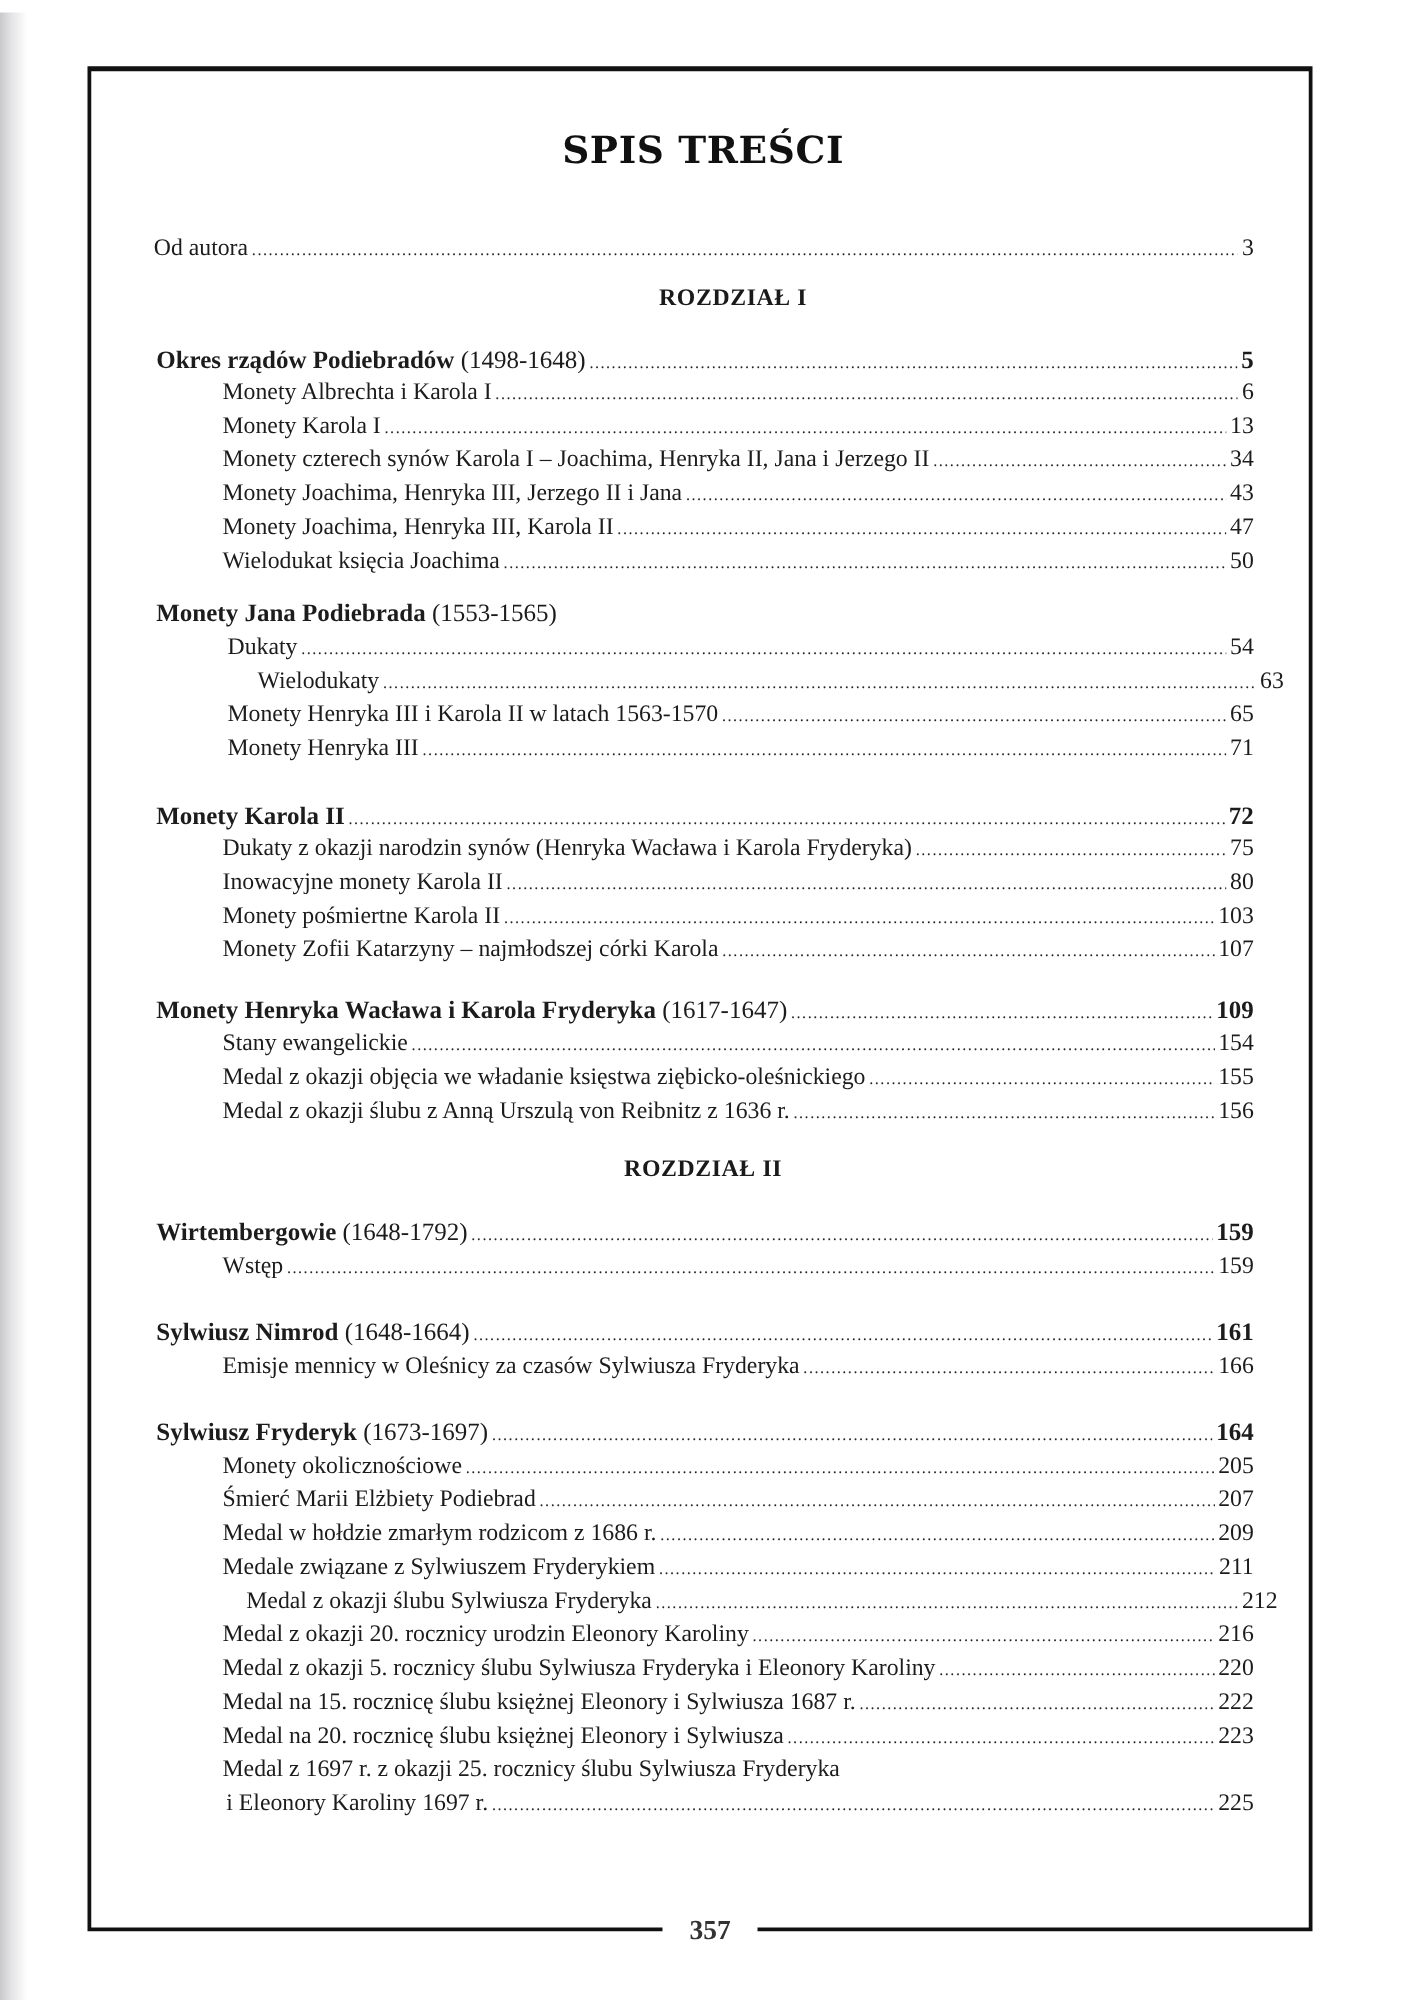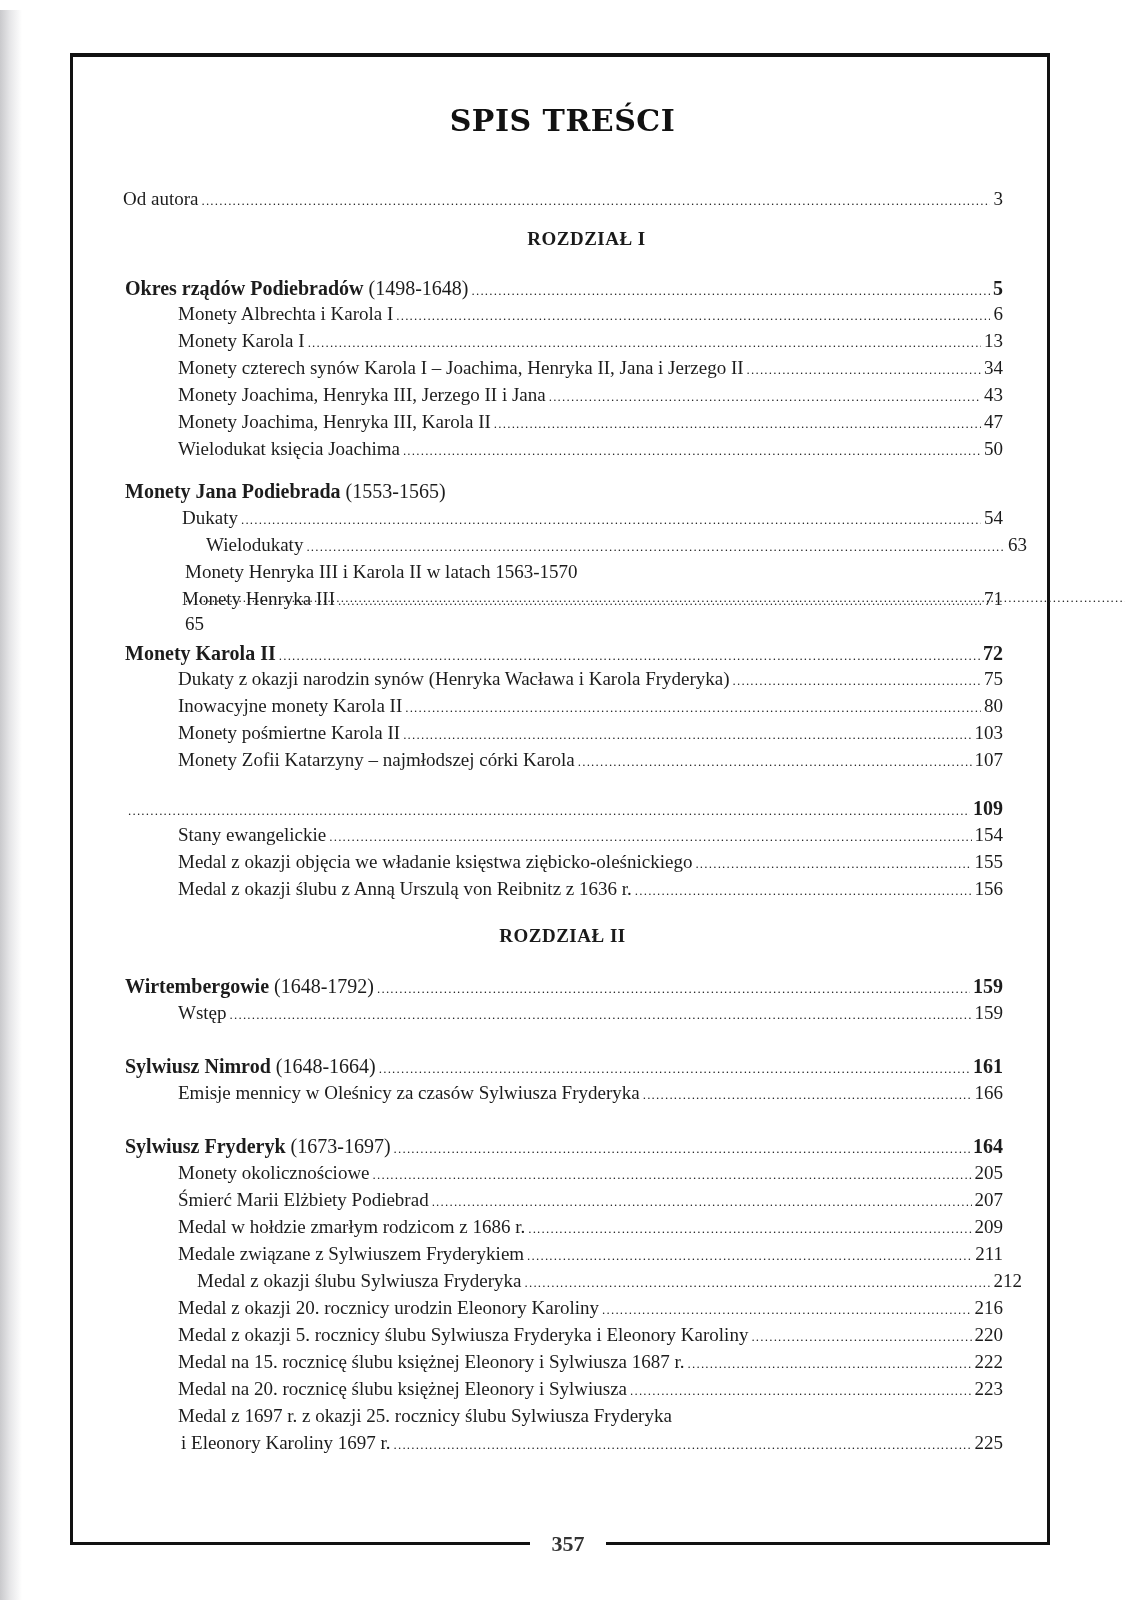--- a/index.html
+++ b/index.html
@@ -153,21 +153,21 @@
     <div class="toc-row" style="top: 505px; left: 182px; width: 821px;">
       <span class="label">Dukaty</span>
       <span class="dots"></span>
       <span class="page">54</span>
     </div>
     <div class="toc-row" style="top: 532px; left: 182px; width: 821px; margin-left: 24px;">
       <span class="label">Wielodukaty</span>
       <span class="dots"></span>
       <span class="page">63</span>
     </div>
-    <div class="toc-row" style="top: 559px; left: 182px; width: 821px; flex-direction: column;">
+    <div class="toc-row" style="top: 559px; left: 182px; width: 821px;">
       <span class="label">Monety Henryka III i Karola II w latach 1563-1570</span>
       <span class="dots"></span>
       <span class="page">65</span>
     </div>
     <div class="toc-row" style="top: 586px; left: 182px; width: 821px;">
       <span class="label">Monety Henryka III</span>
       <span class="dots"></span>
       <span class="page">71</span>
     </div>
     <div class="toc-row main" style="top: 640px; left: 125px; width: 878px;">
@@ -189,20 +189,21 @@
       <span class="label">Monety pośmiertne Karola II</span>
       <span class="dots"></span>
       <span class="page">103</span>
     </div>
     <div class="toc-row" style="top: 747px; left: 178px; width: 825px;">
       <span class="label">Monety Zofii Katarzyny – najmłodszej córki Karola</span>
       <span class="dots"></span>
       <span class="page">107</span>
     </div>
     <div class="toc-row main" style="top: 795px; left: 125px; width: 878px;">
+      <span class="label"><b>Monety Henryka Wacława i Karola Fryderyka</b> (1617-1647)</span>
       <span class="dots"></span>
       <span class="page bold">109</span>
     </div>
     <div class="toc-row" style="top: 822px; left: 178px; width: 825px;">
       <span class="label">Stany ewangelickie</span>
       <span class="dots"></span>
       <span class="page">154</span>
     </div>
     <div class="toc-row" style="top: 849px; left: 178px; width: 825px;">
       <span class="label">Medal z okazji objęcia we władanie księstwa ziębicko-oleśnickiego</span>

